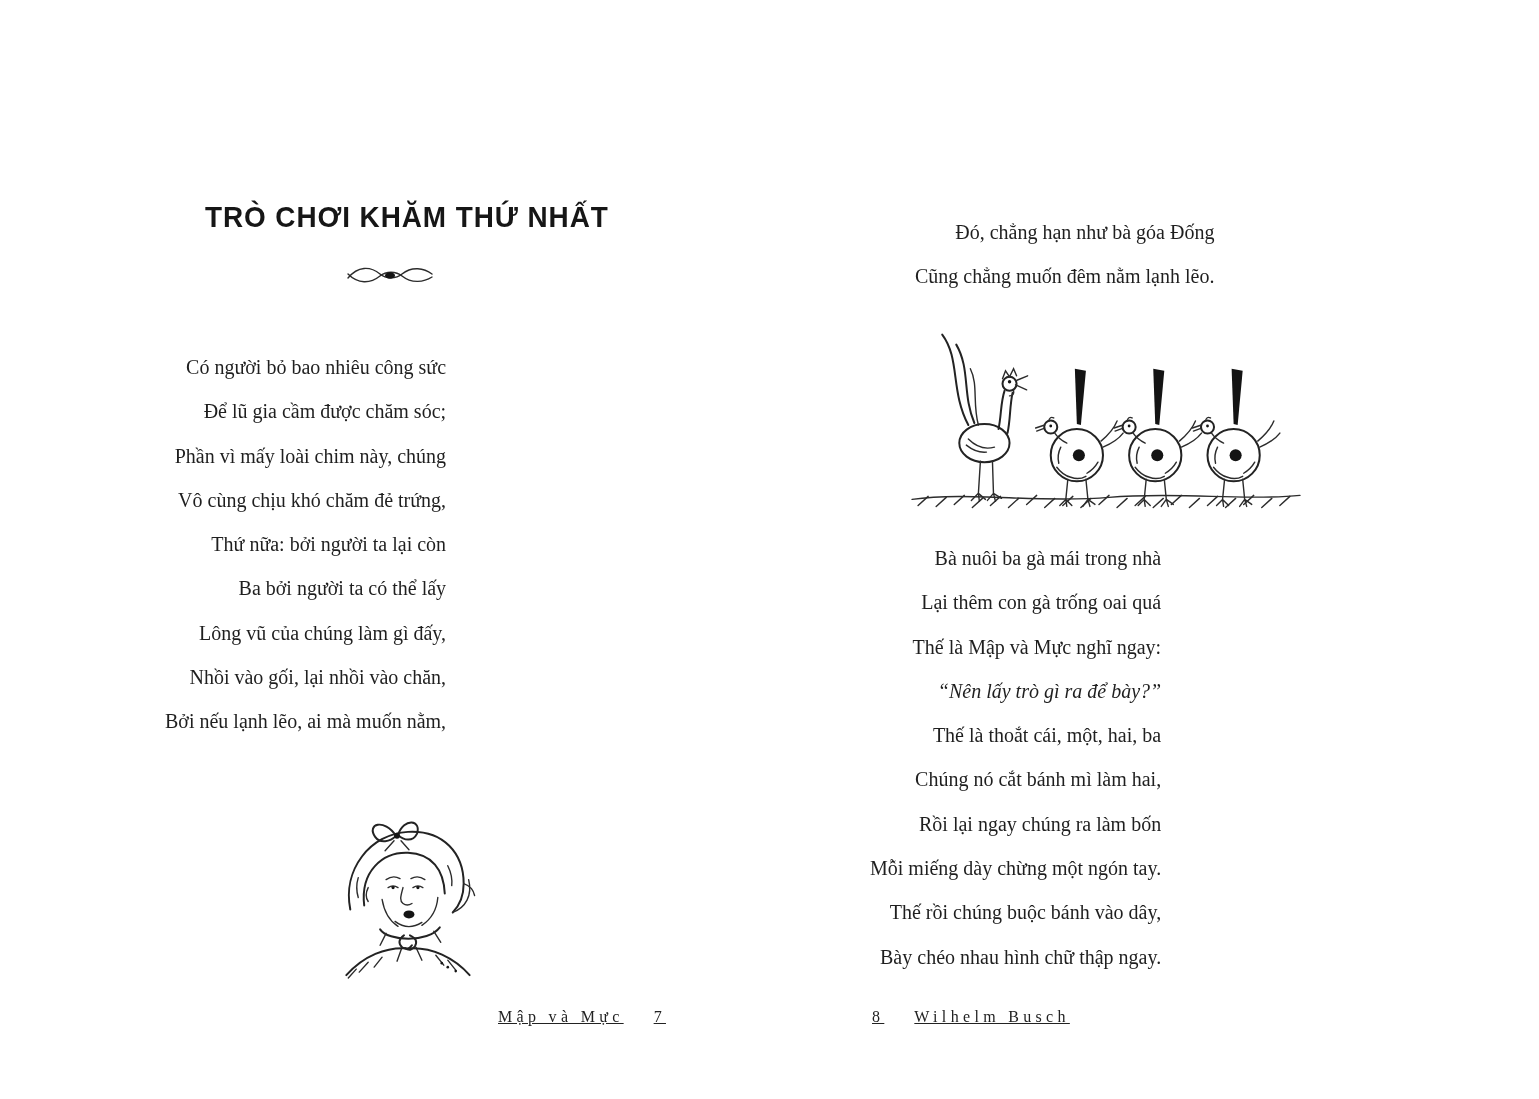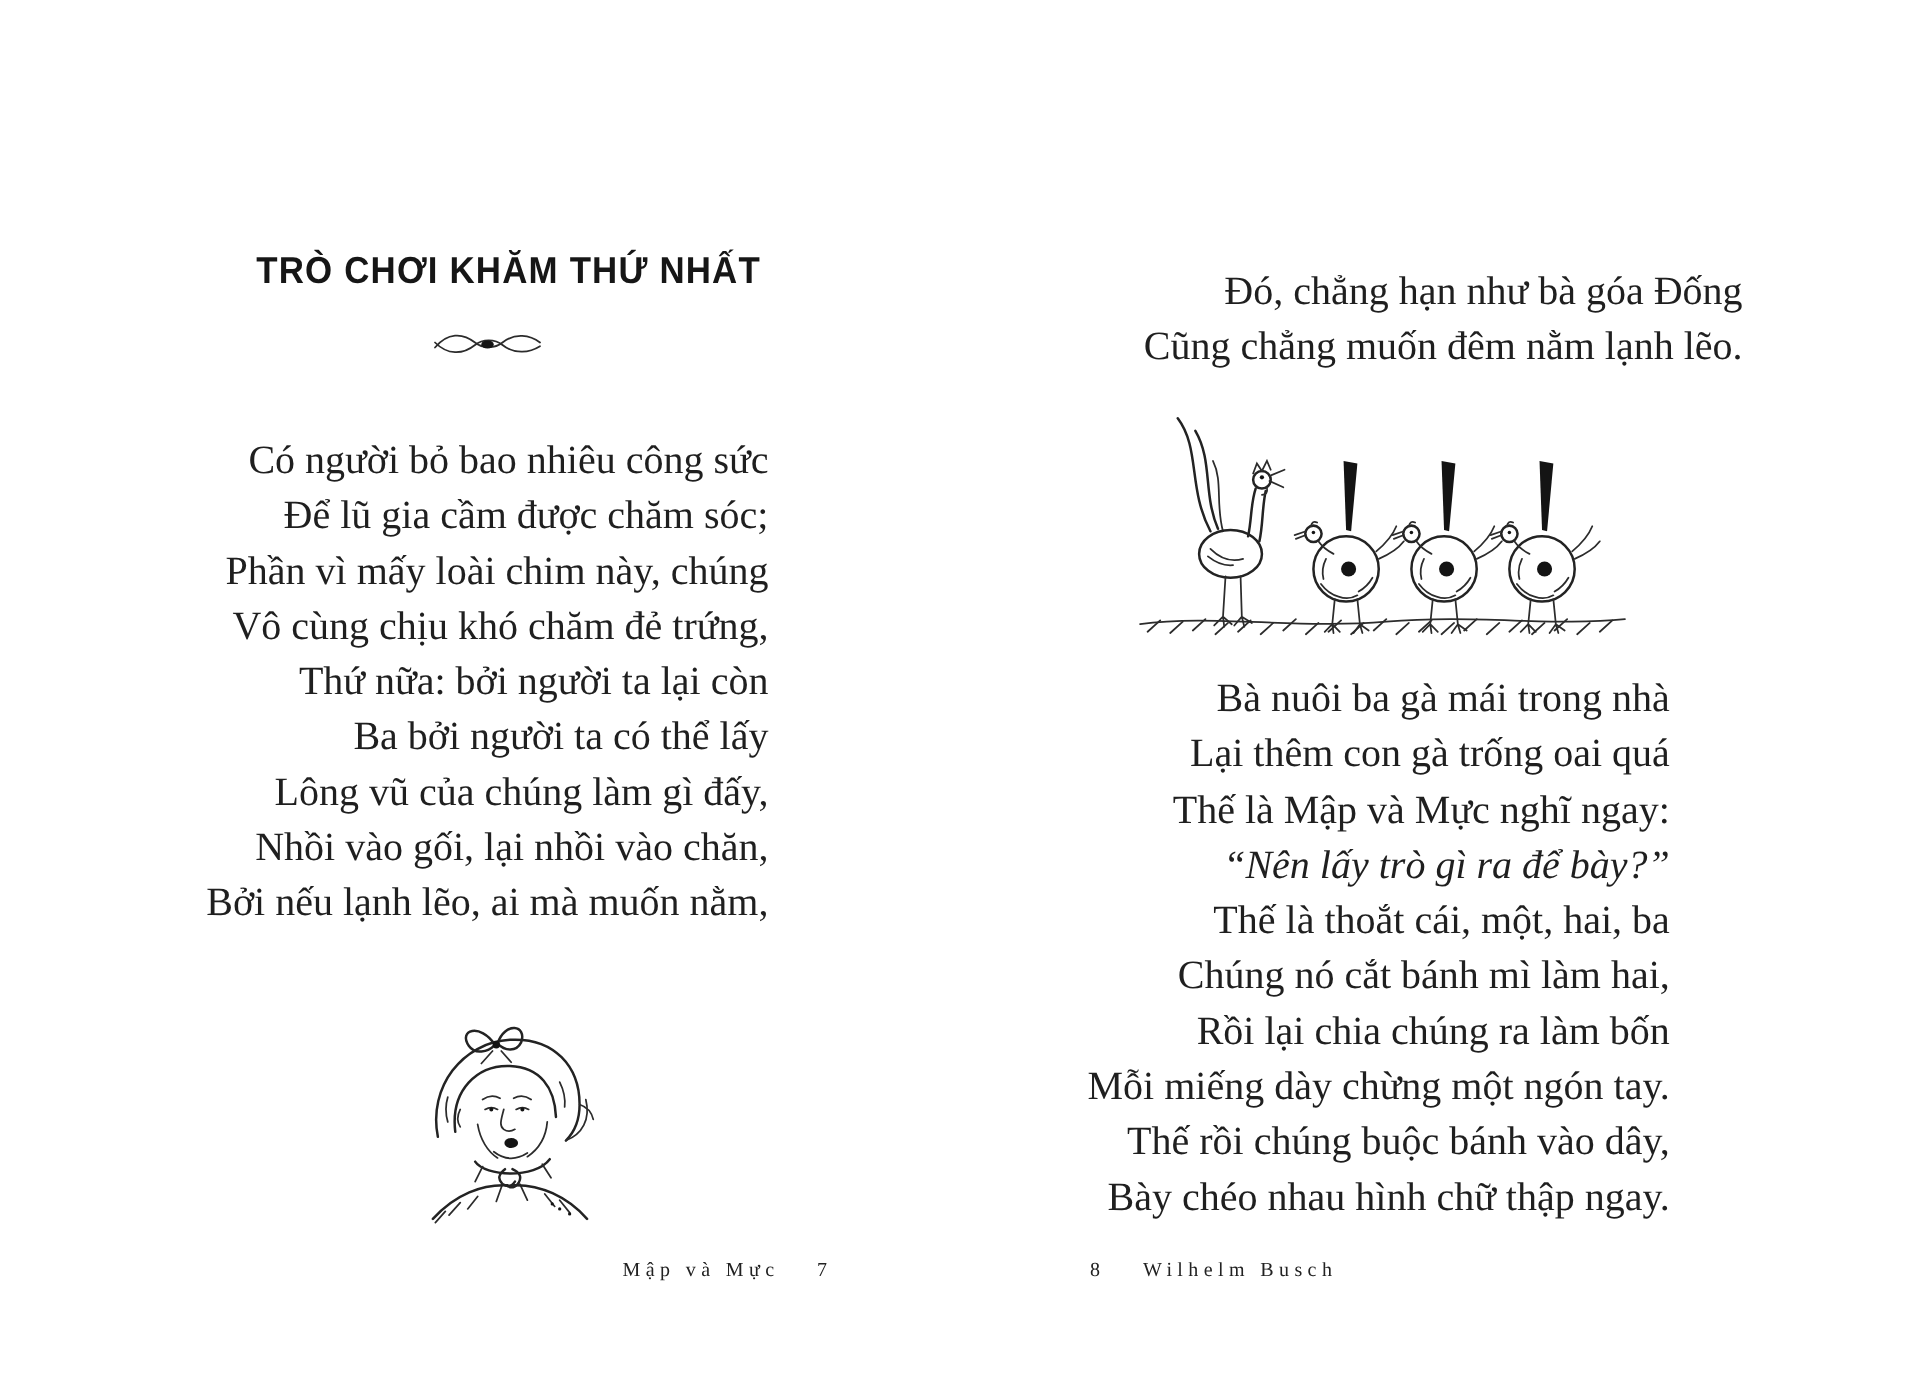--- a/index.html
+++ b/index.html
@@ -34,41 +34,42 @@
   .ornament {
     position: absolute;
     left: 344px;
     top: 260px;
     width: 92px;
     height: 32px;
   }
   .poem { position: absolute; margin: 0; }
   .poem .line {
     margin: 0;
-    font-size: 32px;
+    font-size: 20px;
     line-height: 44.3px;
     white-space: nowrap;
     color: #1f1f1f;
   }
   .poem .line.italic { font-style: italic; }
   #left-poem { left: 165px; top: 345px; }
   #right-poem-top { left: 915px; top: 210px; }
   #right-poem-bottom { left: 870px; top: 536px; }
   .illus { position: absolute; }
   #widow-illus { left: 296px; top: 808px; width: 214px; height: 184px; }
   #hens-illus { left: 898px; top: 326px; width: 412px; height: 190px; }
   .footer {
     position: absolute;
     top: 1008px;
     display: flex;
     gap: 30px;
     font-size: 16px;
     letter-spacing: 0.27em;
     color: #222222;
     white-space: nowrap;
+    text-decoration: underline;
   }
   #footer-left { left: 498px; }
   #footer-right { left: 872px; }
   svg .ink {
     fill: none;
     stroke: #232323;
     stroke-width: 2;
     stroke-linecap: round;
     stroke-linejoin: round;
   }
@@ -206,21 +207,21 @@
       </svg>
     </div>
 
     <div class="poem" id="right-poem-bottom">
         <p class="line">Bà nuôi ba gà mái trong nhà</p>
         <p class="line">Lại thêm con gà trống oai quá</p>
         <p class="line">Thế là Mập và Mực nghĩ ngay:</p>
         <p class="line italic">“Nên lấy trò gì ra để bày?”</p>
         <p class="line">Thế là thoắt cái, một, hai, ba</p>
         <p class="line">Chúng nó cắt bánh mì làm hai,</p>
-        <p class="line">Rồi lại chia chúng ra làm bốn</p>
+        <p class="line">Rồi lại ngay chúng ra làm bốn</p>
         <p class="line">Mỗi miếng dày chừng một ngón tay.</p>
         <p class="line">Thế rồi chúng buộc bánh vào dây,</p>
         <p class="line">Bày chéo nhau hình chữ thập ngay.</p>
       </div>
 
     <div class="footer" id="footer-right">
       <span>8</span>
       <span>Wilhelm Busch</span>
     </div>
   </div>

